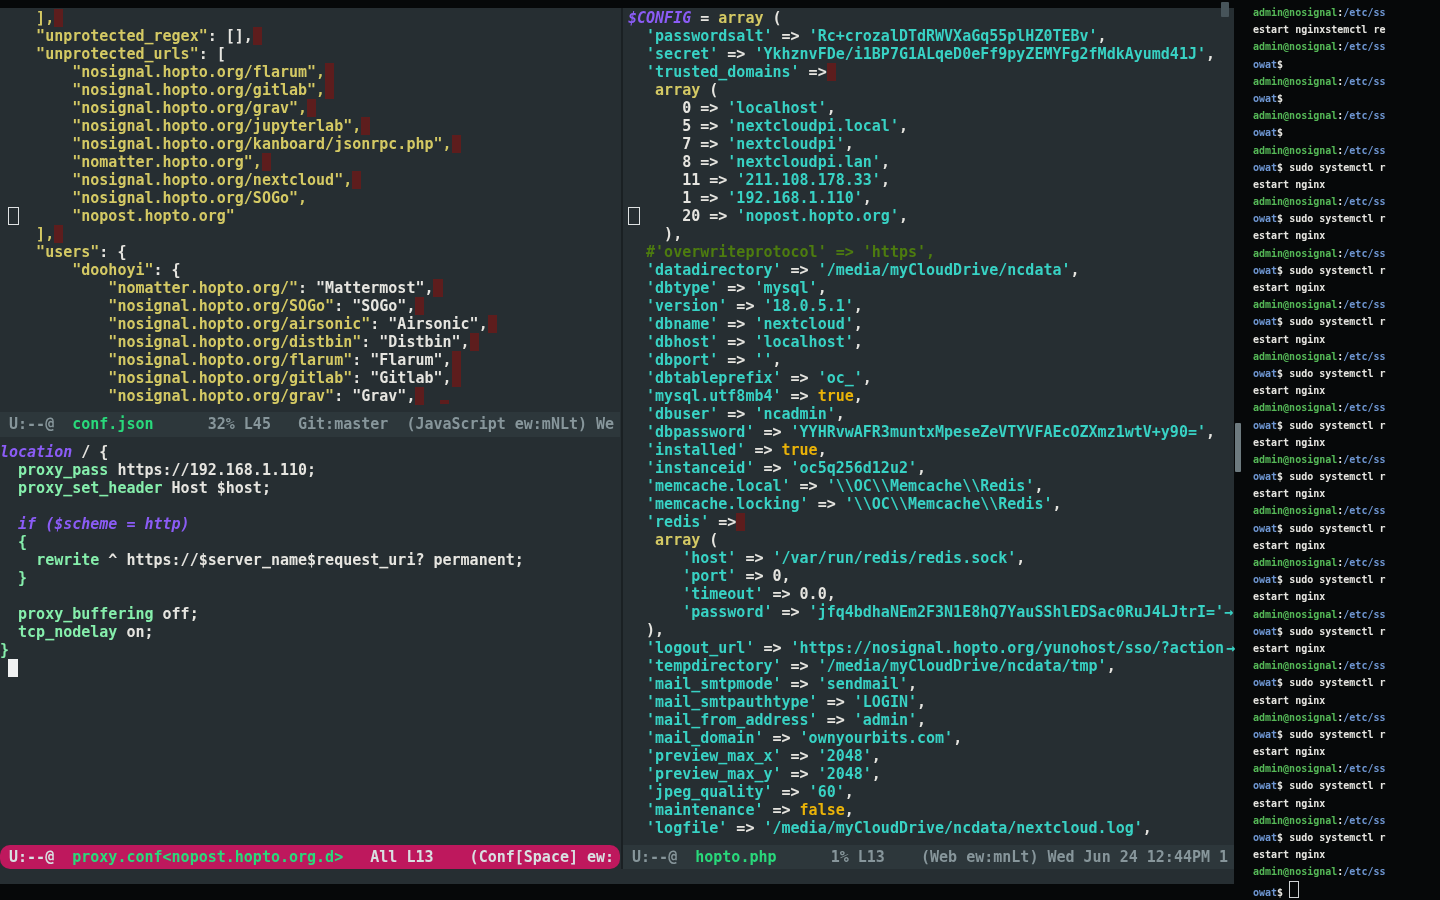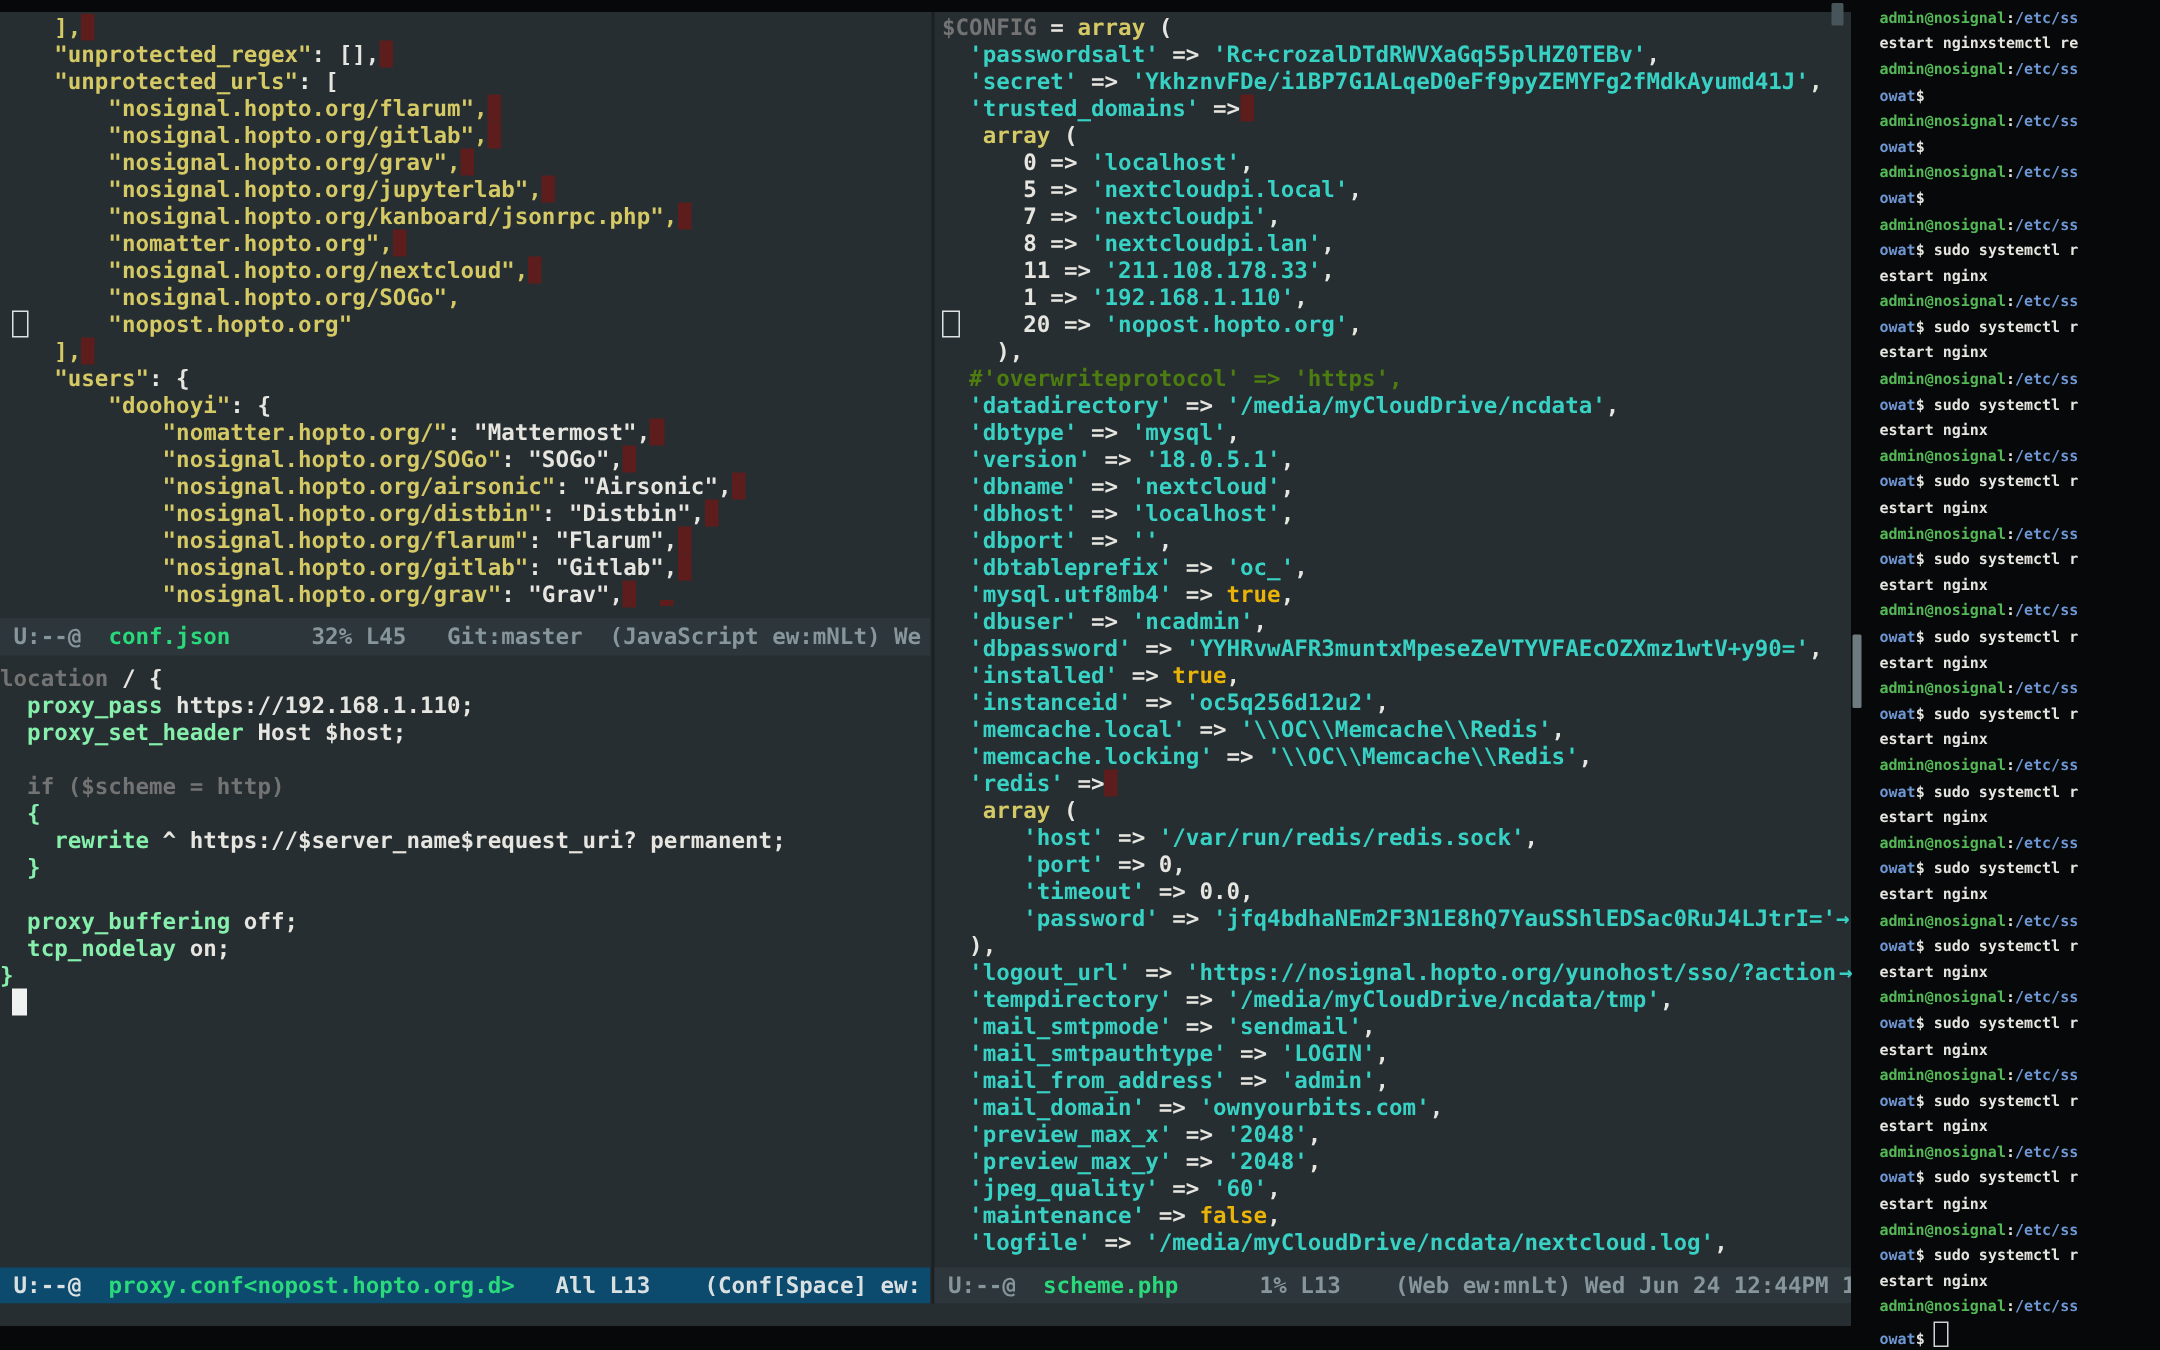--- a/index.html
+++ b/index.html
@@ -15,26 +15,26 @@
     font-size:15px;line-height:18px;font-weight:bold;color:#e6e5e0;
   }
   .pane .row{height:18px;}
   #pane-term{font-size:10px;line-height:17.2px;color:#d9d9d9;}
   #pane-term .row{height:17.2px;}
   .modeline{
     position:absolute;height:24px;line-height:24px;font-size:15px;font-weight:bold;
     white-space:pre;overflow:hidden;
   }
   .ml-inactive{background:#2d373b;color:#87969b;}
-  .ml-active{background:#0c4a6e;color:#d9e0e2;}
+  .ml-active{background:#be185d;color:#d9e0e2;border-radius:10px;}
   
   .sg-w{color:#e6e5e0;}
   .sg-y{color:#d4c964;}
   .sg-c{color:#38d2c4;}
-  .sg-b{color:#737373;}
+  .sg-b{color:#8b5cf6;font-style:italic;}
   .sg-o{color:#86efac;}
   .sg-k{color:#4d7c0f;}
   .sg-t{color:#eab308;}
   .sg-g{color:#55b857;}
   .sg-u{color:#6e96d2;}
   .sg-R{background:#5d1d1d;}
   .sg-f{color:#29d97b;}
   .term-caret{
     display:inline-block;width:8px;height:15px;border:1px solid #cfd2d4;
     vertical-align:-2px;background:transparent;
@@ -53,21 +53,21 @@
 <div id="pane-conf" class="pane" style="left:0;top:9px;width:620px;height:397px;"><div class="row"><span class="sg-y">    ],</span><span class="sg-R"> </span></div><div class="row"><span class="sg-y">    "unprotected_regex"</span><span class="sg-w">: [],</span><span class="sg-R"> </span></div><div class="row"><span class="sg-y">    "unprotected_urls"</span><span class="sg-w">: [</span></div><div class="row"><span class="sg-y">        "nosignal.hopto.org/flarum",</span><span class="sg-R"> </span></div><div class="row"><span class="sg-y">        "nosignal.hopto.org/gitlab",</span><span class="sg-R"> </span></div><div class="row"><span class="sg-y">        "nosignal.hopto.org/grav",</span><span class="sg-R"> </span></div><div class="row"><span class="sg-y">        "nosignal.hopto.org/jupyterlab",</span><span class="sg-R"> </span></div><div class="row"><span class="sg-y">        "nosignal.hopto.org/kanboard/jsonrpc.php",</span><span class="sg-R"> </span></div><div class="row"><span class="sg-y">        "nomatter.hopto.org",</span><span class="sg-R"> </span></div><div class="row"><span class="sg-y">        "nosignal.hopto.org/nextcloud",</span><span class="sg-R"> </span></div><div class="row"><span class="sg-y">        "nosignal.hopto.org/SOGo",</span></div><div class="row"><span class="sg-y">        "nopost.hopto.org"</span></div><div class="row"><span class="sg-y">    ],</span><span class="sg-R"> </span></div><div class="row"><span class="sg-y">    "users"</span><span class="sg-w">: {</span></div><div class="row"><span class="sg-y">        "doohoyi"</span><span class="sg-w">: {</span></div><div class="row"><span class="sg-y">            "nomatter.hopto.org/"</span><span class="sg-w">: "Mattermost",</span><span class="sg-R"> </span></div><div class="row"><span class="sg-y">            "nosignal.hopto.org/SOGo"</span><span class="sg-w">: "SOGo",</span><span class="sg-R"> </span></div><div class="row"><span class="sg-y">            "nosignal.hopto.org/airsonic"</span><span class="sg-w">: "Airsonic",</span><span class="sg-R"> </span></div><div class="row"><span class="sg-y">            "nosignal.hopto.org/distbin"</span><span class="sg-w">: "Distbin",</span><span class="sg-R"> </span></div><div class="row"><span class="sg-y">            "nosignal.hopto.org/flarum"</span><span class="sg-w">: "Flarum",</span><span class="sg-R"> </span></div><div class="row"><span class="sg-y">            "nosignal.hopto.org/gitlab"</span><span class="sg-w">: "Gitlab",</span><span class="sg-R"> </span></div><div class="row"><span class="sg-y">            "nosignal.hopto.org/grav"</span><span class="sg-w">: "Grav",</span><span class="sg-R"> </span></div></div>
 
 <div id="ml-conf" class="modeline ml-inactive" style="left:0;top:412px;width:620px;height:25px;line-height:25px;"><span class=""> U:--@  </span><span class="sg-f">conf.json</span><span class="">      32% L45   Git:master  (JavaScript ew:mNLt) We</span></div>
 
 <div id="pane-proxy" class="pane" style="left:0;top:443px;width:620px;height:240px;"><div class="row"><span class="sg-b">location</span><span class="sg-w"> / {</span></div><div class="row"><span class="sg-w">  </span><span class="sg-o">proxy_pass</span><span class="sg-w"> https://192.168.1.110;</span></div><div class="row"><span class="sg-w">  </span><span class="sg-o">proxy_set_header</span><span class="sg-w"> Host $host;</span></div><div class="row"></div><div class="row"><span class="sg-w">  </span><span class="sg-b">if ($scheme = http)</span></div><div class="row"><span class="sg-w">  </span><span class="sg-o">{</span></div><div class="row"><span class="sg-w">    </span><span class="sg-o">rewrite</span><span class="sg-w"> ^ https://$server_name$request_uri? permanent;</span></div><div class="row"><span class="sg-w">  </span><span class="sg-o">}</span></div><div class="row"></div><div class="row"><span class="sg-w">  </span><span class="sg-o">proxy_buffering</span><span class="sg-w"> off;</span></div><div class="row"><span class="sg-w">  </span><span class="sg-o">tcp_nodelay</span><span class="sg-w"> on;</span></div><div class="row"><span class="sg-o">}</span></div><div class="row"></div></div>
 
 <div id="ml-proxy" class="modeline ml-active" style="left:0;top:845px;width:620px;"><span class=""> U:--@  </span><span class="sg-f">proxy.conf&lt;nopost.hopto.org.d&gt;</span><span class="">   All L13    (Conf[Space] ew:</span></div>
 
 <div id="pane-php" class="pane" style="left:623px;top:9px;width:611px;height:834px;padding-left:5px;"><div class="row"><span class="sg-b">$CONFIG</span><span class="sg-w"> = </span><span class="sg-y">array</span><span class="sg-w"> (</span></div><div class="row"><span class="sg-w">  </span><span class="sg-c">'passwordsalt'</span><span class="sg-w"> =&gt; </span><span class="sg-c">'Rc+crozalDTdRWVXaGq55plHZ0TEBv'</span><span class="sg-w">,</span></div><div class="row"><span class="sg-w">  </span><span class="sg-c">'secret'</span><span class="sg-w"> =&gt; </span><span class="sg-c">'YkhznvFDe/i1BP7G1ALqeD0eFf9pyZEMYFg2fMdkAyumd41J'</span><span class="sg-w">,</span></div><div class="row"><span class="sg-w">  </span><span class="sg-c">'trusted_domains'</span><span class="sg-w"> =&gt;</span><span class="sg-R"> </span></div><div class="row"><span class="sg-w">   </span><span class="sg-y">array</span><span class="sg-w"> (</span></div><div class="row"><span class="sg-w">      0 =&gt; </span><span class="sg-c">'localhost'</span><span class="sg-w">,</span></div><div class="row"><span class="sg-w">      5 =&gt; </span><span class="sg-c">'nextcloudpi.local'</span><span class="sg-w">,</span></div><div class="row"><span class="sg-w">      7 =&gt; </span><span class="sg-c">'nextcloudpi'</span><span class="sg-w">,</span></div><div class="row"><span class="sg-w">      8 =&gt; </span><span class="sg-c">'nextcloudpi.lan'</span><span class="sg-w">,</span></div><div class="row"><span class="sg-w">      11 =&gt; </span><span class="sg-c">'211.108.178.33'</span><span class="sg-w">,</span></div><div class="row"><span class="sg-w">      1 =&gt; </span><span class="sg-c">'192.168.1.110'</span><span class="sg-w">,</span></div><div class="row"><span class="sg-w">      20 =&gt; </span><span class="sg-c">'nopost.hopto.org'</span><span class="sg-w">,</span></div><div class="row"><span class="sg-w">    ),</span></div><div class="row"><span class="sg-k">  #'overwriteprotocol' =&gt; 'https',</span></div><div class="row"><span class="sg-w">  </span><span class="sg-c">'datadirectory'</span><span class="sg-w"> =&gt; </span><span class="sg-c">'/media/myCloudDrive/ncdata'</span><span class="sg-w">,</span></div><div class="row"><span class="sg-w">  </span><span class="sg-c">'dbtype'</span><span class="sg-w"> =&gt; </span><span class="sg-c">'mysql'</span><span class="sg-w">,</span></div><div class="row"><span class="sg-w">  </span><span class="sg-c">'version'</span><span class="sg-w"> =&gt; </span><span class="sg-c">'18.0.5.1'</span><span class="sg-w">,</span></div><div class="row"><span class="sg-w">  </span><span class="sg-c">'dbname'</span><span class="sg-w"> =&gt; </span><span class="sg-c">'nextcloud'</span><span class="sg-w">,</span></div><div class="row"><span class="sg-w">  </span><span class="sg-c">'dbhost'</span><span class="sg-w"> =&gt; </span><span class="sg-c">'localhost'</span><span class="sg-w">,</span></div><div class="row"><span class="sg-w">  </span><span class="sg-c">'dbport'</span><span class="sg-w"> =&gt; </span><span class="sg-c">''</span><span class="sg-w">,</span></div><div class="row"><span class="sg-w">  </span><span class="sg-c">'dbtableprefix'</span><span class="sg-w"> =&gt; </span><span class="sg-c">'oc_'</span><span class="sg-w">,</span></div><div class="row"><span class="sg-w">  </span><span class="sg-c">'mysql.utf8mb4'</span><span class="sg-w"> =&gt; </span><span class="sg-t">true</span><span class="sg-w">,</span></div><div class="row"><span class="sg-w">  </span><span class="sg-c">'dbuser'</span><span class="sg-w"> =&gt; </span><span class="sg-c">'ncadmin'</span><span class="sg-w">,</span></div><div class="row"><span class="sg-w">  </span><span class="sg-c">'dbpassword'</span><span class="sg-w"> =&gt; </span><span class="sg-c">'YYHRvwAFR3muntxMpeseZeVTYVFAEcOZXmz1wtV+y90='</span><span class="sg-w">,</span></div><div class="row"><span class="sg-w">  </span><span class="sg-c">'installed'</span><span class="sg-w"> =&gt; </span><span class="sg-t">true</span><span class="sg-w">,</span></div><div class="row"><span class="sg-w">  </span><span class="sg-c">'instanceid'</span><span class="sg-w"> =&gt; </span><span class="sg-c">'oc5q256d12u2'</span><span class="sg-w">,</span></div><div class="row"><span class="sg-w">  </span><span class="sg-c">'memcache.local'</span><span class="sg-w"> =&gt; </span><span class="sg-c">'\\OC\\Memcache\\Redis'</span><span class="sg-w">,</span></div><div class="row"><span class="sg-w">  </span><span class="sg-c">'memcache.locking'</span><span class="sg-w"> =&gt; </span><span class="sg-c">'\\OC\\Memcache\\Redis'</span><span class="sg-w">,</span></div><div class="row"><span class="sg-w">  </span><span class="sg-c">'redis'</span><span class="sg-w"> =&gt;</span><span class="sg-R"> </span></div><div class="row"><span class="sg-w">   </span><span class="sg-y">array</span><span class="sg-w"> (</span></div><div class="row"><span class="sg-w">      </span><span class="sg-c">'host'</span><span class="sg-w"> =&gt; </span><span class="sg-c">'/var/run/redis/redis.sock'</span><span class="sg-w">,</span></div><div class="row"><span class="sg-w">      </span><span class="sg-c">'port'</span><span class="sg-w"> =&gt; 0,</span></div><div class="row"><span class="sg-w">      </span><span class="sg-c">'timeout'</span><span class="sg-w"> =&gt; 0.0,</span></div><div class="row"><span class="sg-w">      </span><span class="sg-c">'password'</span><span class="sg-w"> =&gt; </span><span class="sg-c">'jfq4bdhaNEm2F3N1E8hQ7YauSShlEDSac0RuJ4LJtrI='</span></div><div class="row"><span class="sg-w">  ),</span></div><div class="row"><span class="sg-w">  </span><span class="sg-c">'logout_url'</span><span class="sg-w"> =&gt; </span><span class="sg-c">'https://nosignal.hopto.org/yunohost/sso/?action</span></div><div class="row"><span class="sg-w">  </span><span class="sg-c">'tempdirectory'</span><span class="sg-w"> =&gt; </span><span class="sg-c">'/media/myCloudDrive/ncdata/tmp'</span><span class="sg-w">,</span></div><div class="row"><span class="sg-w">  </span><span class="sg-c">'mail_smtpmode'</span><span class="sg-w"> =&gt; </span><span class="sg-c">'sendmail'</span><span class="sg-w">,</span></div><div class="row"><span class="sg-w">  </span><span class="sg-c">'mail_smtpauthtype'</span><span class="sg-w"> =&gt; </span><span class="sg-c">'LOGIN'</span><span class="sg-w">,</span></div><div class="row"><span class="sg-w">  </span><span class="sg-c">'mail_from_address'</span><span class="sg-w"> =&gt; </span><span class="sg-c">'admin'</span><span class="sg-w">,</span></div><div class="row"><span class="sg-w">  </span><span class="sg-c">'mail_domain'</span><span class="sg-w"> =&gt; </span><span class="sg-c">'ownyourbits.com'</span><span class="sg-w">,</span></div><div class="row"><span class="sg-w">  </span><span class="sg-c">'preview_max_x'</span><span class="sg-w"> =&gt; </span><span class="sg-c">'2048'</span><span class="sg-w">,</span></div><div class="row"><span class="sg-w">  </span><span class="sg-c">'preview_max_y'</span><span class="sg-w"> =&gt; </span><span class="sg-c">'2048'</span><span class="sg-w">,</span></div><div class="row"><span class="sg-w">  </span><span class="sg-c">'jpeg_quality'</span><span class="sg-w"> =&gt; </span><span class="sg-c">'60'</span><span class="sg-w">,</span></div><div class="row"><span class="sg-w">  </span><span class="sg-c">'maintenance'</span><span class="sg-w"> =&gt; </span><span class="sg-t">false</span><span class="sg-w">,</span></div><div class="row"><span class="sg-w">  </span><span class="sg-c">'logfile'</span><span class="sg-w"> =&gt; </span><span class="sg-c">'/media/myCloudDrive/ncdata/nextcloud.log'</span><span class="sg-w">,</span></div></div>
 
-<div id="ml-php" class="modeline ml-inactive" style="left:623px;top:845px;width:611px;"><span class=""> U:--@  </span><span class="sg-f">scheme.php</span><span class="">      1% L13    (Web ew:mnLt) Wed Jun 24 12:44PM 1</span></div>
+<div id="ml-php" class="modeline ml-inactive" style="left:623px;top:845px;width:611px;"><span class=""> U:--@  </span><span class="sg-f">hopto.php</span><span class="">      1% L13    (Web ew:mnLt) Wed Jun 24 12:44PM 1</span></div>
 
 <div style="position:absolute;left:0;top:869px;width:1234px;height:15px;background:#262e32;"></div>
 
 <div class="hollow-cursor" style="left:8px;top:207px;width:9px;height:16px;"></div>
 <div class="hollow-cursor" style="left:628px;top:207px;width:10px;height:16px;"></div>
 <div class="solid-cursor" style="left:8px;top:659px;width:10px;height:18px;"></div>
 
 <div class="trunc-arrow" style="left:1224px;top:603px;">→</div>
 <div class="trunc-arrow" style="left:1226px;top:639px;">→</div>
 

